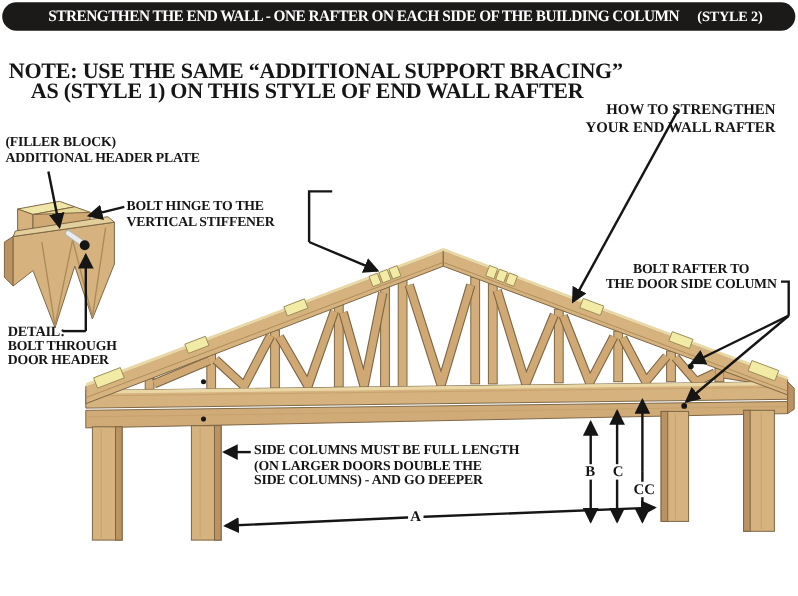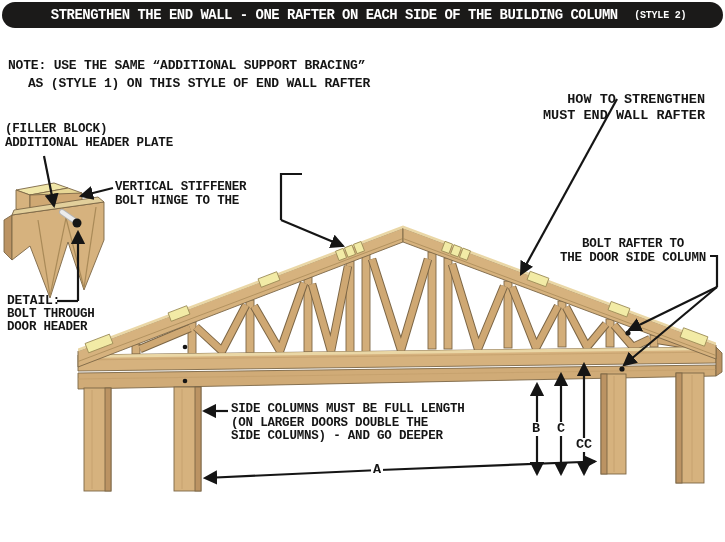--- a/index.html
+++ b/index.html
@@ -2,27 +2,27 @@
 <html><head>
 <meta charset="utf-8">
 <style>
   :root{
     --bar:#1b1a19; --ink:#151515;
     --wood:#d6b27e; --wood2:#cfa873; --woodlight:#ead7a6; --woodside:#bb9363;
     --plate:#f2eba6; --outline:#7c6646; --grain:#c4a06c;
   }
   html,body{margin:0;padding:0;background:#fff;}
   .stage{position:relative;width:725px;height:542px;background:#fff;overflow:hidden;
-         font-family:Liberation Mono, monospace;font-weight:bold;color:var(--ink);}
+         font-family:Liberation Serif, serif;font-weight:bold;color:var(--ink);}
   svg{position:absolute;left:0;top:0;}
   .titlebar{position:absolute;left:2px;top:2px;width:721px;height:26px;background:var(--bar);
             border-radius:13px;display:flex;align-items:center;justify-content:center;gap:5px;white-space:nowrap;}
   .titlebar .main{color:#fff;font-size:14.5px;letter-spacing:-0.5px;transform:scaleX(0.96);}
-  .titlebar .style-tag{color:#fff;font-size:10px;letter-spacing:-0.2px;}
-  .note{position:absolute;left:8px;top:57px;font-size:13px;line-height:17.5px;letter-spacing:-0.2px;}
+  .titlebar .style-tag{color:#fff;font-size:13px;letter-spacing:-0.2px;}
+  .note{position:absolute;left:8px;top:57px;font-size:20px;line-height:17.5px;letter-spacing:-0.2px;}
   .note .nindent{margin-left:20px;}
   .heading{position:absolute;right:20px;top:60px;text-align:right;font-size:13.5px;line-height:16px;margin-top:32px;}
   .co{position:absolute;font-size:12.5px;line-height:13.5px;letter-spacing:-0.2px;}
   #co-header-plate{left:5px;top:123px;}
   #co-bolt-hinge{left:115px;top:181px;}
   #co-stiffeners{left:304px;top:169px;}
   #co-bolt-rafter{right:19px;top:238px;text-align:center;}
   #co-detail{left:7px;top:294px;}
   #co-detail .detail-title{font-size:13px;}
   #co-side-columns{left:231px;top:403px;}
@@ -170,31 +170,31 @@
     <span class="style-tag">(STYLE 2)</span>
   </div>
 
   <div class="note">
     <div class="nline"><span>NOTE:</span> <span>USE THE SAME “ADDITIONAL SUPPORT BRACING”</span></div>
     <div class="nline nindent">AS (STYLE 1) ON THIS STYLE OF END WALL RAFTER</div>
   </div>
 
   <div class="heading">
     <div>HOW TO STRENGTHEN</div>
-    <div>MUST END WALL RAFTER</div>
+    <div>YOUR END WALL RAFTER</div>
   </div>
 
   <div class="co" id="co-header-plate">
     <div>(FILLER BLOCK)</div>
     <div>ADDITIONAL HEADER PLATE</div>
   </div>
 
   <div class="co" id="co-bolt-hinge">
+    <div>BOLT HINGE TO THE</div>
     <div>VERTICAL STIFFENER</div>
-    <div>BOLT HINGE TO THE</div>
   </div>
 
 
   <div class="co" id="co-bolt-rafter">
     <div>BOLT RAFTER TO</div>
     <div>THE DOOR SIDE COLUMN</div>
   </div>
 
   <div class="co" id="co-detail">
     <div class="detail-title">DETAIL:</div>

